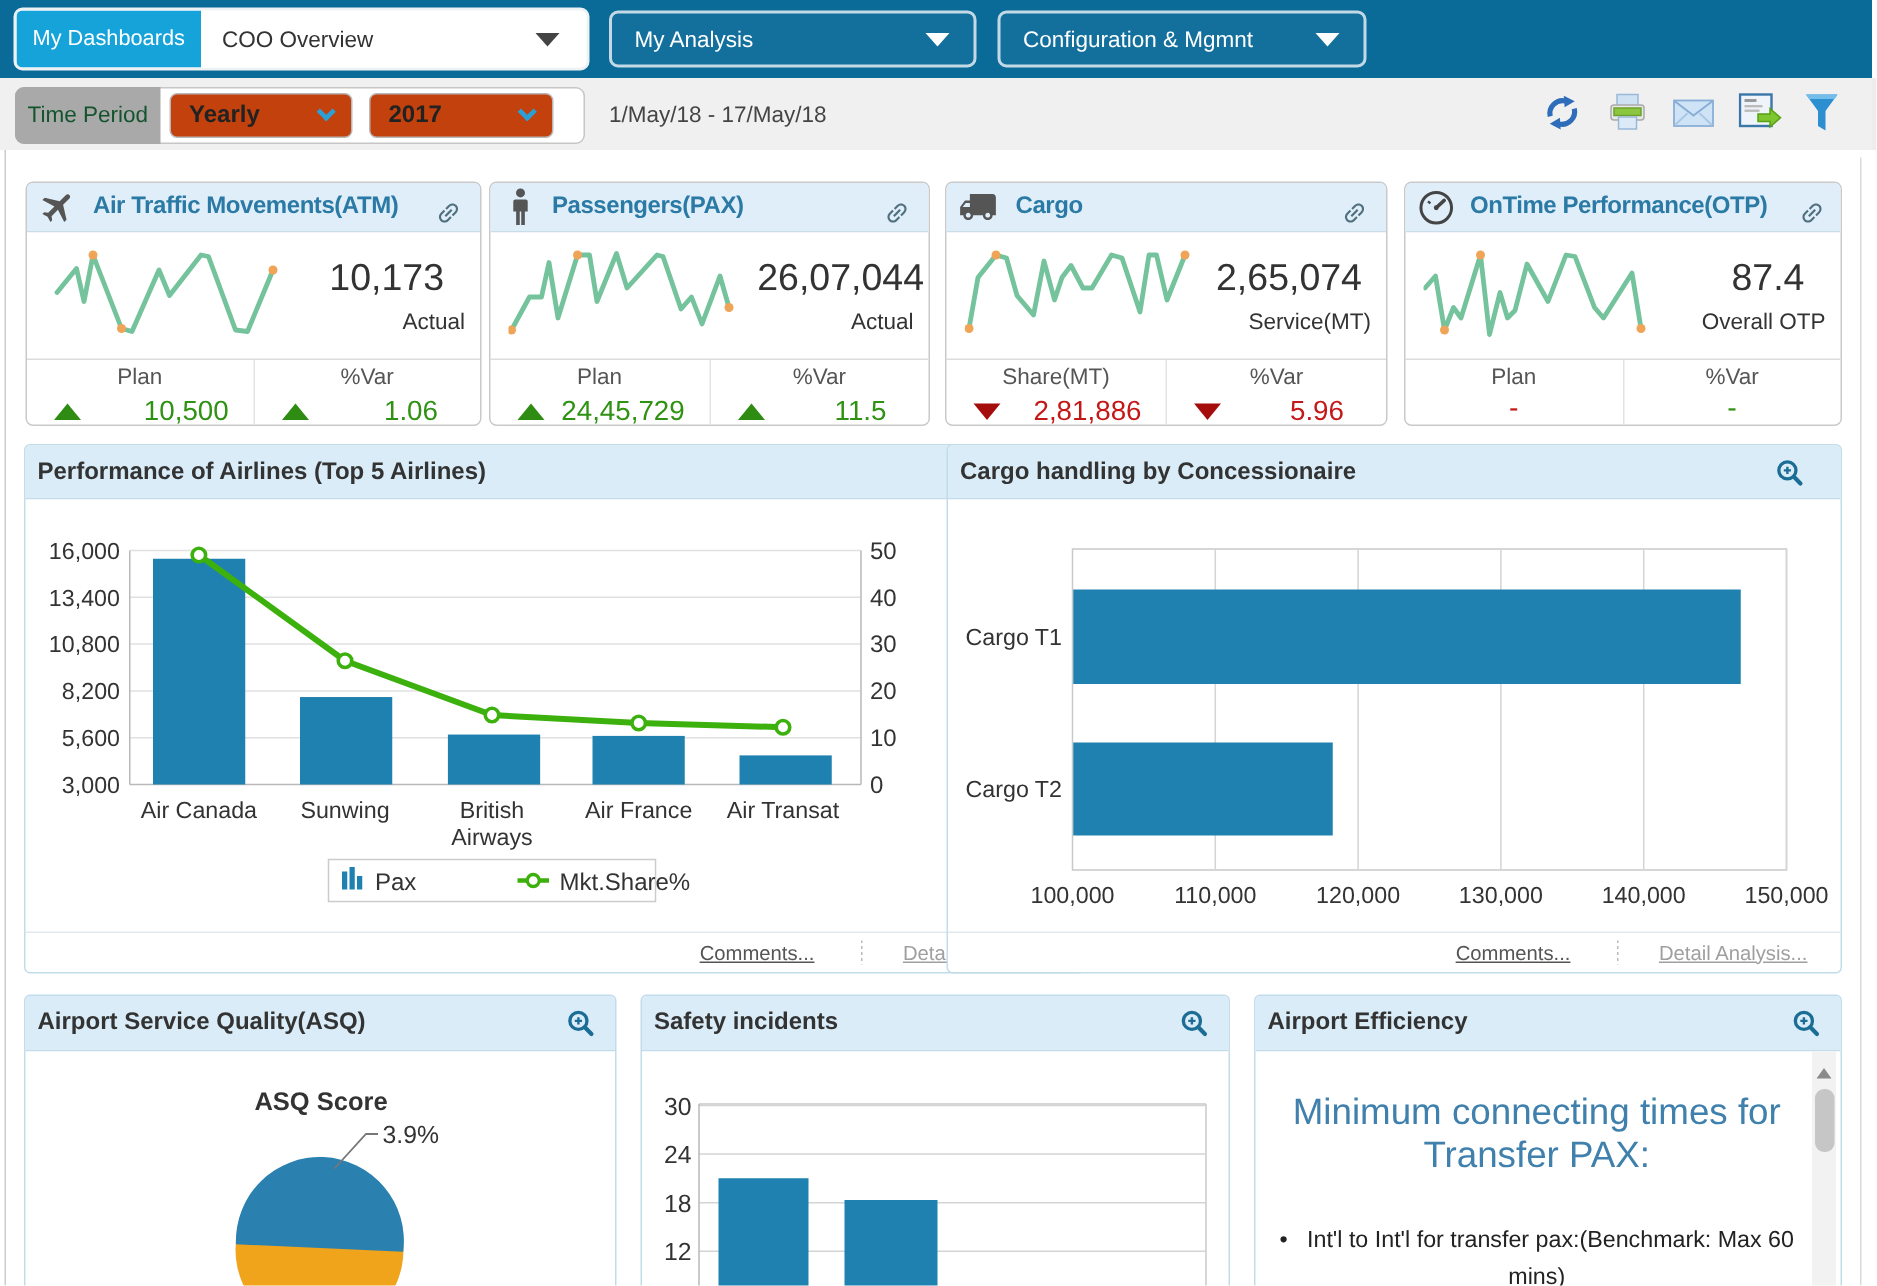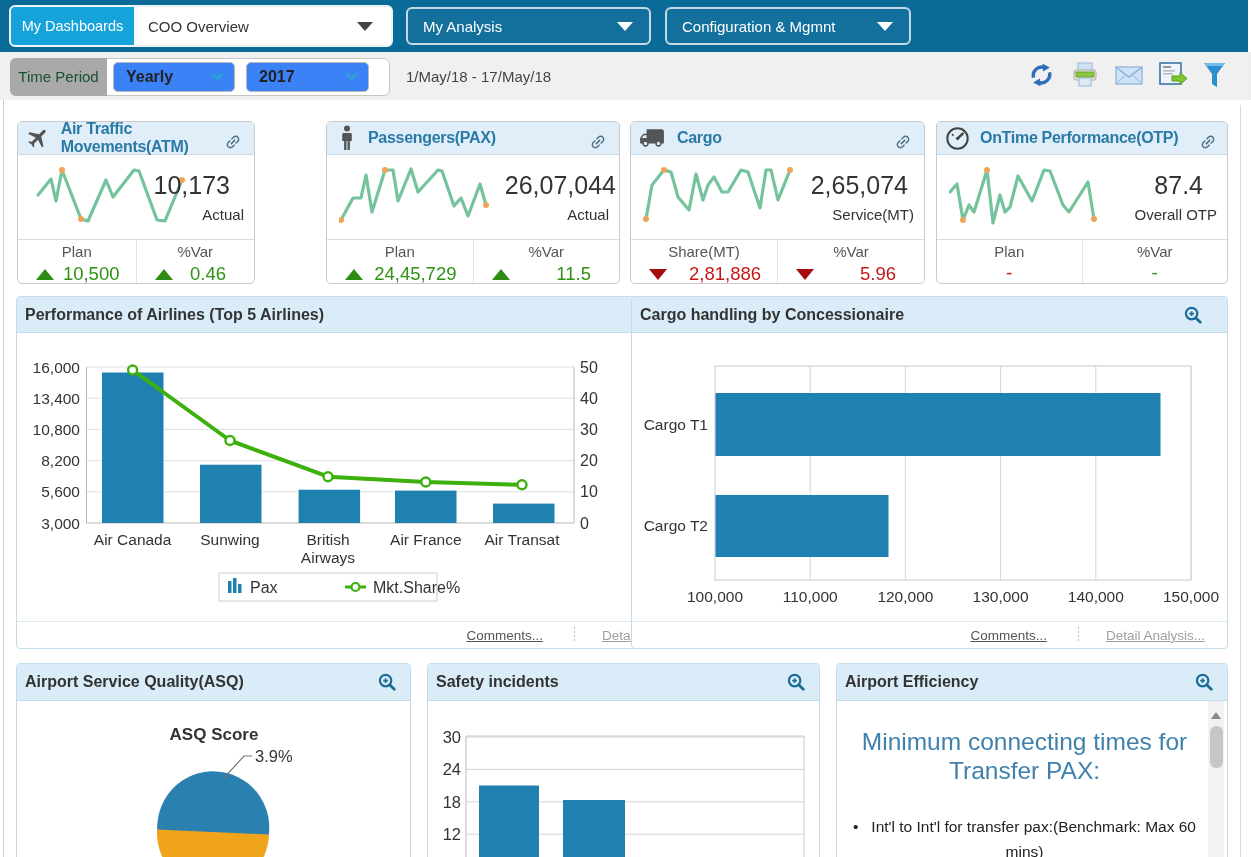--- a/index.html
+++ b/index.html
@@ -12,21 +12,21 @@
 #dashTab { width:123px; background:#16a3da; color:#fff; font-size:14.5px; display:flex; align-items:center; justify-content:center; }
 #dashSel { flex:1; background:#fff; color:#333; font-size:15px; display:flex; align-items:center; padding-left:14px; position:relative; }
 .caret-dark { position:absolute; right:18px; top:50%; margin-top:-4px; width:0; height:0; border-left:8px solid transparent; border-right:8px solid transparent; border-top:9px solid #444; }
 .navSel { position:absolute; top:7px; height:38px; border:2px solid #c3d9e6; border-radius:6px; color:#fff; font-size:15px; display:flex; align-items:center; padding-left:15px; background:rgba(255,255,255,0.04); }
 .caret-white { position:absolute; right:16px; top:50%; margin-top:-4px; width:0; height:0; border-left:8px solid transparent; border-right:8px solid transparent; border-top:9px solid #fff; }
 
 
 #toolbar { position:absolute; left:0; top:52px; width:1248px; height:48px; background:#f0f0f0; }
 #tpGroup { position:absolute; left:10px; top:58px; width:380px; height:38px; background:#fff; border:1px solid #c6c6c6; border-radius:6px; display:flex; align-items:center; }
 #tpLabel { width:97px; height:38px; margin:-1px 0 0 -1px; background:#a9a9a9; border-radius:6px 0 0 6px; color:#14532d; font-size:15px; display:flex; align-items:center; justify-content:center; }
-.sel { height:30px; background:#3b82f6; border:1px solid #b9b9b9; border-radius:5px; position:relative; display:flex; align-items:center; padding-left:12px; font-size:16px; color:#222; font-weight:bold; }
+.sel { height:30px; background:#c2410c; border:1px solid #b9b9b9; border-radius:5px; position:relative; display:flex; align-items:center; padding-left:12px; font-size:16px; color:#222; font-weight:bold; }
 .caret-blue { position:absolute; right:12px; top:50%; margin-top:-7px; width:9px; height:9px; border-right:3px solid #2ba0d8; border-bottom:3px solid #2ba0d8; transform:rotate(45deg); }
 #dateRange { position:absolute; left:406px; top:52px; height:48px; display:flex; align-items:center; font-size:15px; color:#444; }
 .tbIcon { position:absolute; top:62px; }
 
 
 #leftline { position:absolute; left:3px; top:100px; width:1px; height:757px; background:#cccccc; }
 #rightstrip { position:absolute; left:1248px; top:52px; width:3px; height:48px; background:#ededed; }
 #rightline { position:absolute; left:1240px; top:105px; width:1px; height:752px; background:#d9d9d9; }
 
 
@@ -111,21 +111,21 @@
   <svg class="tbIcon" style="left:1203px" width="23" height="27" viewBox="0 0 23 27">
     <path d="M1 1 L22 1 L14 12 L14 25 L9 22 L9 12 Z" fill="#2e8fd0"></path>
     <path d="M1 1 L22 1 L20 4 L3 4 Z" fill="#73bdea"></path>
   </svg>
 
   <div id="leftline"></div>
   <div id="rightstrip"></div>
   <div id="rightline"></div>
 
 <div id="kpis">
-  <div class="kpi" style="left:17px; width:238px;">
+  <div class="kpi" style="left:17px; width:304px;">
     <div class="kpi-h">
           <svg width="26" height="26" viewBox="0 0 24 24" style="margin-left:8px">
             <g transform="rotate(45 12 12)">
               <path fill="#555" d="M21,16v-2l-8-5V3.5C13,2.67,12.33,2,11.5,2S10,2.67,10,3.5V9l-8,5v2l8-2.5V19l-2,1.5V22l3.5-1l3.5,1v-1.5L13,19v-5.5L21,16z"></path>
             </g>
           </svg>
           <span class="kpi-title" style="margin-left:10px">Air Traffic Movements(ATM)</span>
           <svg width="18" height="18" viewBox="0 0 24 24" style="position:absolute;right:12px;top:11px">
             <g transform="rotate(-45 12 12)">
               <path fill="#50707f" d="M3.9,12c0-1.71,1.39-3.1,3.1-3.1h4V7H7c-2.76,0-5,2.24-5,5s2.24,5,5,5h4v-1.9H7C5.29,15.1,3.9,13.71,3.9,12z M8,13h8v-2H8V13z M17,7h-4v1.9h4c1.71,0,3.1,1.39,3.1,3.1s-1.39,3.1-3.1,3.1h-4V17h4c2.76,0,5-2.24,5-5S19.76,7,17,7z"></path>
@@ -142,21 +142,21 @@
     <div class="kpi-sub">Actual</div>
     <div class="kpi-f">
       <div class="kpi-cell first">
             <div class="kpi-lbl">Plan</div>
             <span class="tri-up"></span>
             <span class="kpi-val green">10,500</span>
           </div>
       <div class="kpi-cell">
             <div class="kpi-lbl">%Var</div>
             <span class="tri-up"></span>
-            <span class="kpi-val green" style="right:28px">0.46</span>
+            <span class="kpi-val green" style="right:28px">1.06</span>
           </div>
     </div>
   </div>
   <div class="kpi" style="left:326px; width:294px;">
     <div class="kpi-h">
           <svg width="22" height="26" viewBox="0 0 22 26" style="margin-left:9px">
             <circle cx="11" cy="3.6" r="3" fill="#555"></circle>
             <path fill="#555" d="M7.6,8 h6.8 c0.9,0 1.4,0.6 1.4,1.4 V16 h-1.9 v9 h-2.4 v-9 h-1 v9 H8.1 v-9 H6.2 V9.4 C6.2,8.6 6.8,8 7.6,8 z"></path>
           </svg>
           <span class="kpi-title" style="margin-left:10px">Passengers(PAX)</span>

